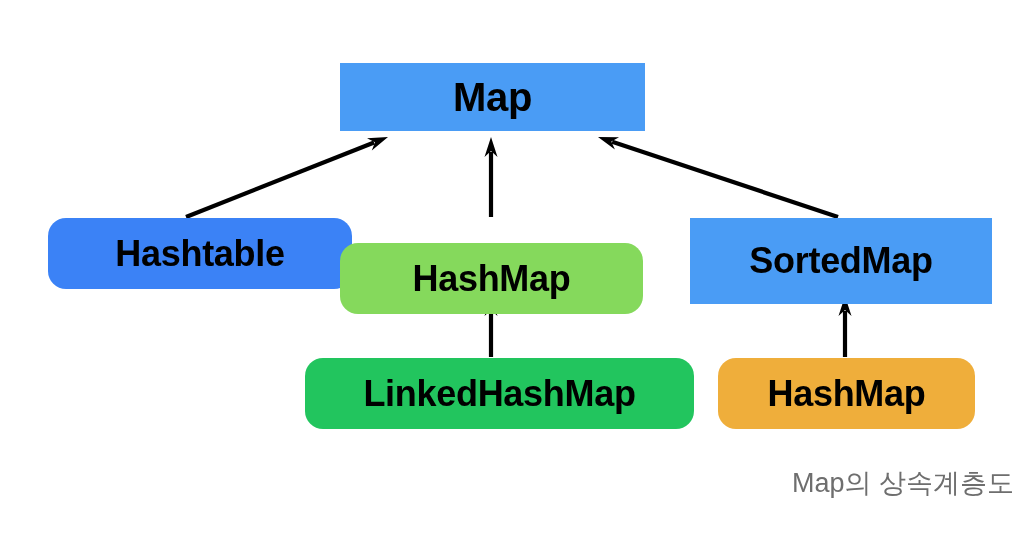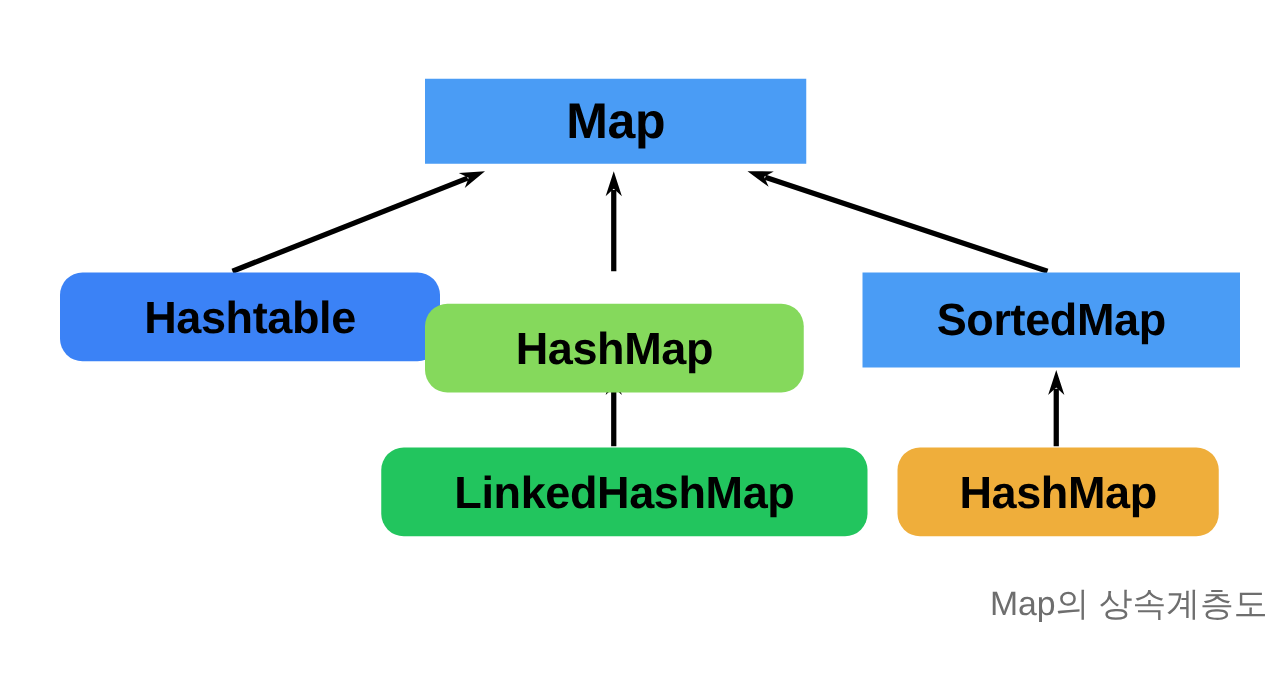--- a/index.html
+++ b/index.html
@@ -83,21 +83,21 @@
   <div id="nodes-host">
       <div class="node node-interface" style="left: 340px; top: 63px; width: 305px; height: 68px; background: rgb(74, 156, 245); border-radius: 0px; font-size: 40px;">
         <span>Map</span>
       </div>
       <div class="node node-class" style="left: 48px; top: 218px; width: 304px; height: 71px; background: #3b82f6; border-radius: 18px; font-size: 36px;">
         <span>Hashtable</span>
       </div>
       <div class="node node-class" style="left: 340px; top: 218px; width: 303px; height: 71px; background: rgb(133, 217, 92); border-radius: 18px; font-size: 36px; margin-top: 25px;">
         <span>HashMap</span>
       </div>
-      <div class="node node-interface" style="left: 690px; top: 218px; width: 302px; height: 76px; background: rgb(74, 156, 245); border-radius: 0px; font-size: 36px;">
+      <div class="node node-interface" style="left: 690px; top: 218px; width: 302px; height: 86px; background: rgb(74, 156, 245); border-radius: 0px; font-size: 36px;">
         <span>SortedMap</span>
       </div>
       <div class="node node-class" style="left: 305px; top: 358px; width: 389px; height: 71px; background: #22c55e; border-radius: 18px; font-size: 36px;">
         <span>LinkedHashMap</span>
       </div>
       <div class="node node-class" style="left: 718px; top: 358px; width: 257px; height: 71px; background: rgb(239, 174, 59); border-radius: 18px; font-size: 36px;">
         <span>HashMap</span>
       </div>
     </div>
 

